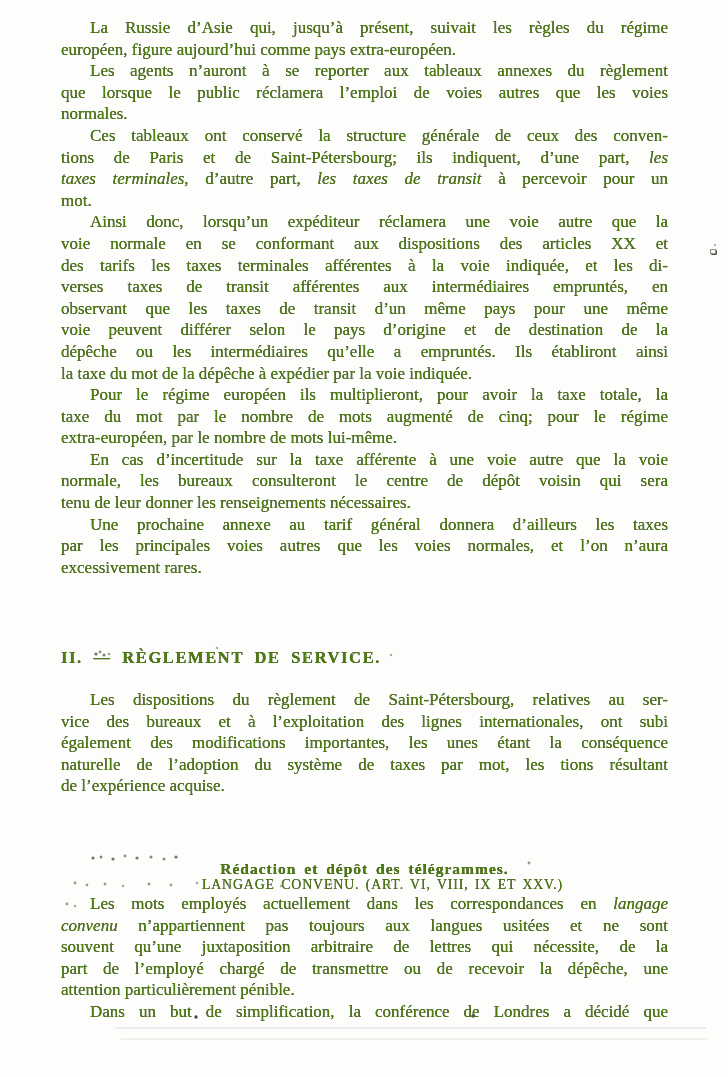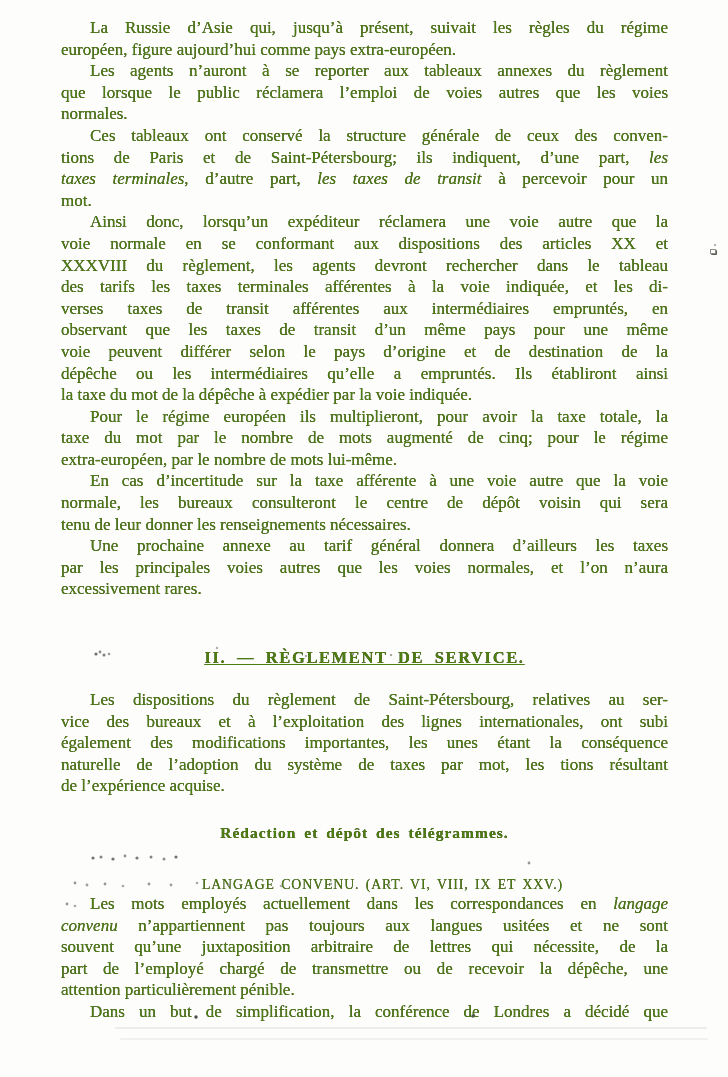--- a/index.html
+++ b/index.html
@@ -28,27 +28,25 @@
   .line.first{ text-indent:29px; }
   .line.final{ text-align-last:left; }
   .it{ font-style:italic; }
 
   .h-service{
     position:absolute;
     left:61px;width:607px;top:648px;
     margin:0;
     font-size:16.5px;font-weight:700;
     letter-spacing:1.6px;word-spacing:5px;
-    text-align:center;
     text-shadow:0 0 0.5px rgba(25,25,22,0.9);
-    text-decoration:underline;
   }
   .h-redaction{
     position:absolute;
-    left:61px;width:607px;top:824px;
+    left:61px;width:607px;top:860px;
     margin:0;
     font-size:15.5px;font-weight:700;
     letter-spacing:1px;word-spacing:3px;
     text-align:center;
     text-shadow:0 0 0.6px rgba(25,25,22,0.95);
   }
   .h-langage{
     position:absolute;
     left:61px;width:607px;top:859px;
     margin:18px;
@@ -131,21 +129,20 @@
       <div class="line final"><span>européen, figure aujourd’hui comme pays extra-européen.</span></div>
       <div class="line first"><span>Les agents n’auront à se reporter aux tableaux annexes du règlement</span></div>
       <div class="line"><span>que lorsque le public réclamera l’emploi de voies autres que les voies</span></div>
       <div class="line final"><span>normales.</span></div>
       <div class="line first"><span>Ces tableaux ont conservé la structure générale de ceux des conven-</span></div>
       <div class="line"><span>tions de Paris et de Saint-Pétersbourg; ils indiquent, d’une part, </span><span class="it">les</span></div>
       <div class="line"><span class="it">taxes terminales</span><span>, d’autre part, </span><span class="it">les taxes de transit</span><span> à percevoir pour un</span></div>
       <div class="line final"><span>mot.</span></div>
       <div class="line first"><span>Ainsi donc, lorsqu’un expéditeur réclamera une voie autre que la</span></div>
       <div class="line"><span>voie normale en se conformant aux dispositions des articles XX et</span></div>
-      <div class="line"><span>XXXVIII du règlement, les agents devront rechercher dans le tableau</span></div>
       <div class="line"><span>des tarifs les taxes terminales afférentes à la voie indiquée, et les di-</span></div>
       <div class="line"><span>verses taxes de transit afférentes aux intermédiaires empruntés, en</span></div>
       <div class="line"><span>observant que les taxes de transit d’un même pays pour une même</span></div>
       <div class="line"><span>voie peuvent différer selon le pays d’origine et de destination de la</span></div>
       <div class="line"><span>dépêche ou les intermédiaires qu’elle a empruntés. Ils établiront ainsi</span></div>
       <div class="line final"><span>la taxe du mot de la dépêche à expédier par la voie indiquée.</span></div>
       <div class="line first"><span>Pour le régime européen ils multiplieront, pour avoir la taxe totale, la</span></div>
       <div class="line"><span>taxe du mot par le nombre de mots augmenté de cinq; pour le régime</span></div>
       <div class="line final"><span>extra-européen, par le nombre de mots lui-même.</span></div>
       <div class="line first"><span>En cas d’incertitude sur la taxe afférente à une voie autre que la voie</span></div>

